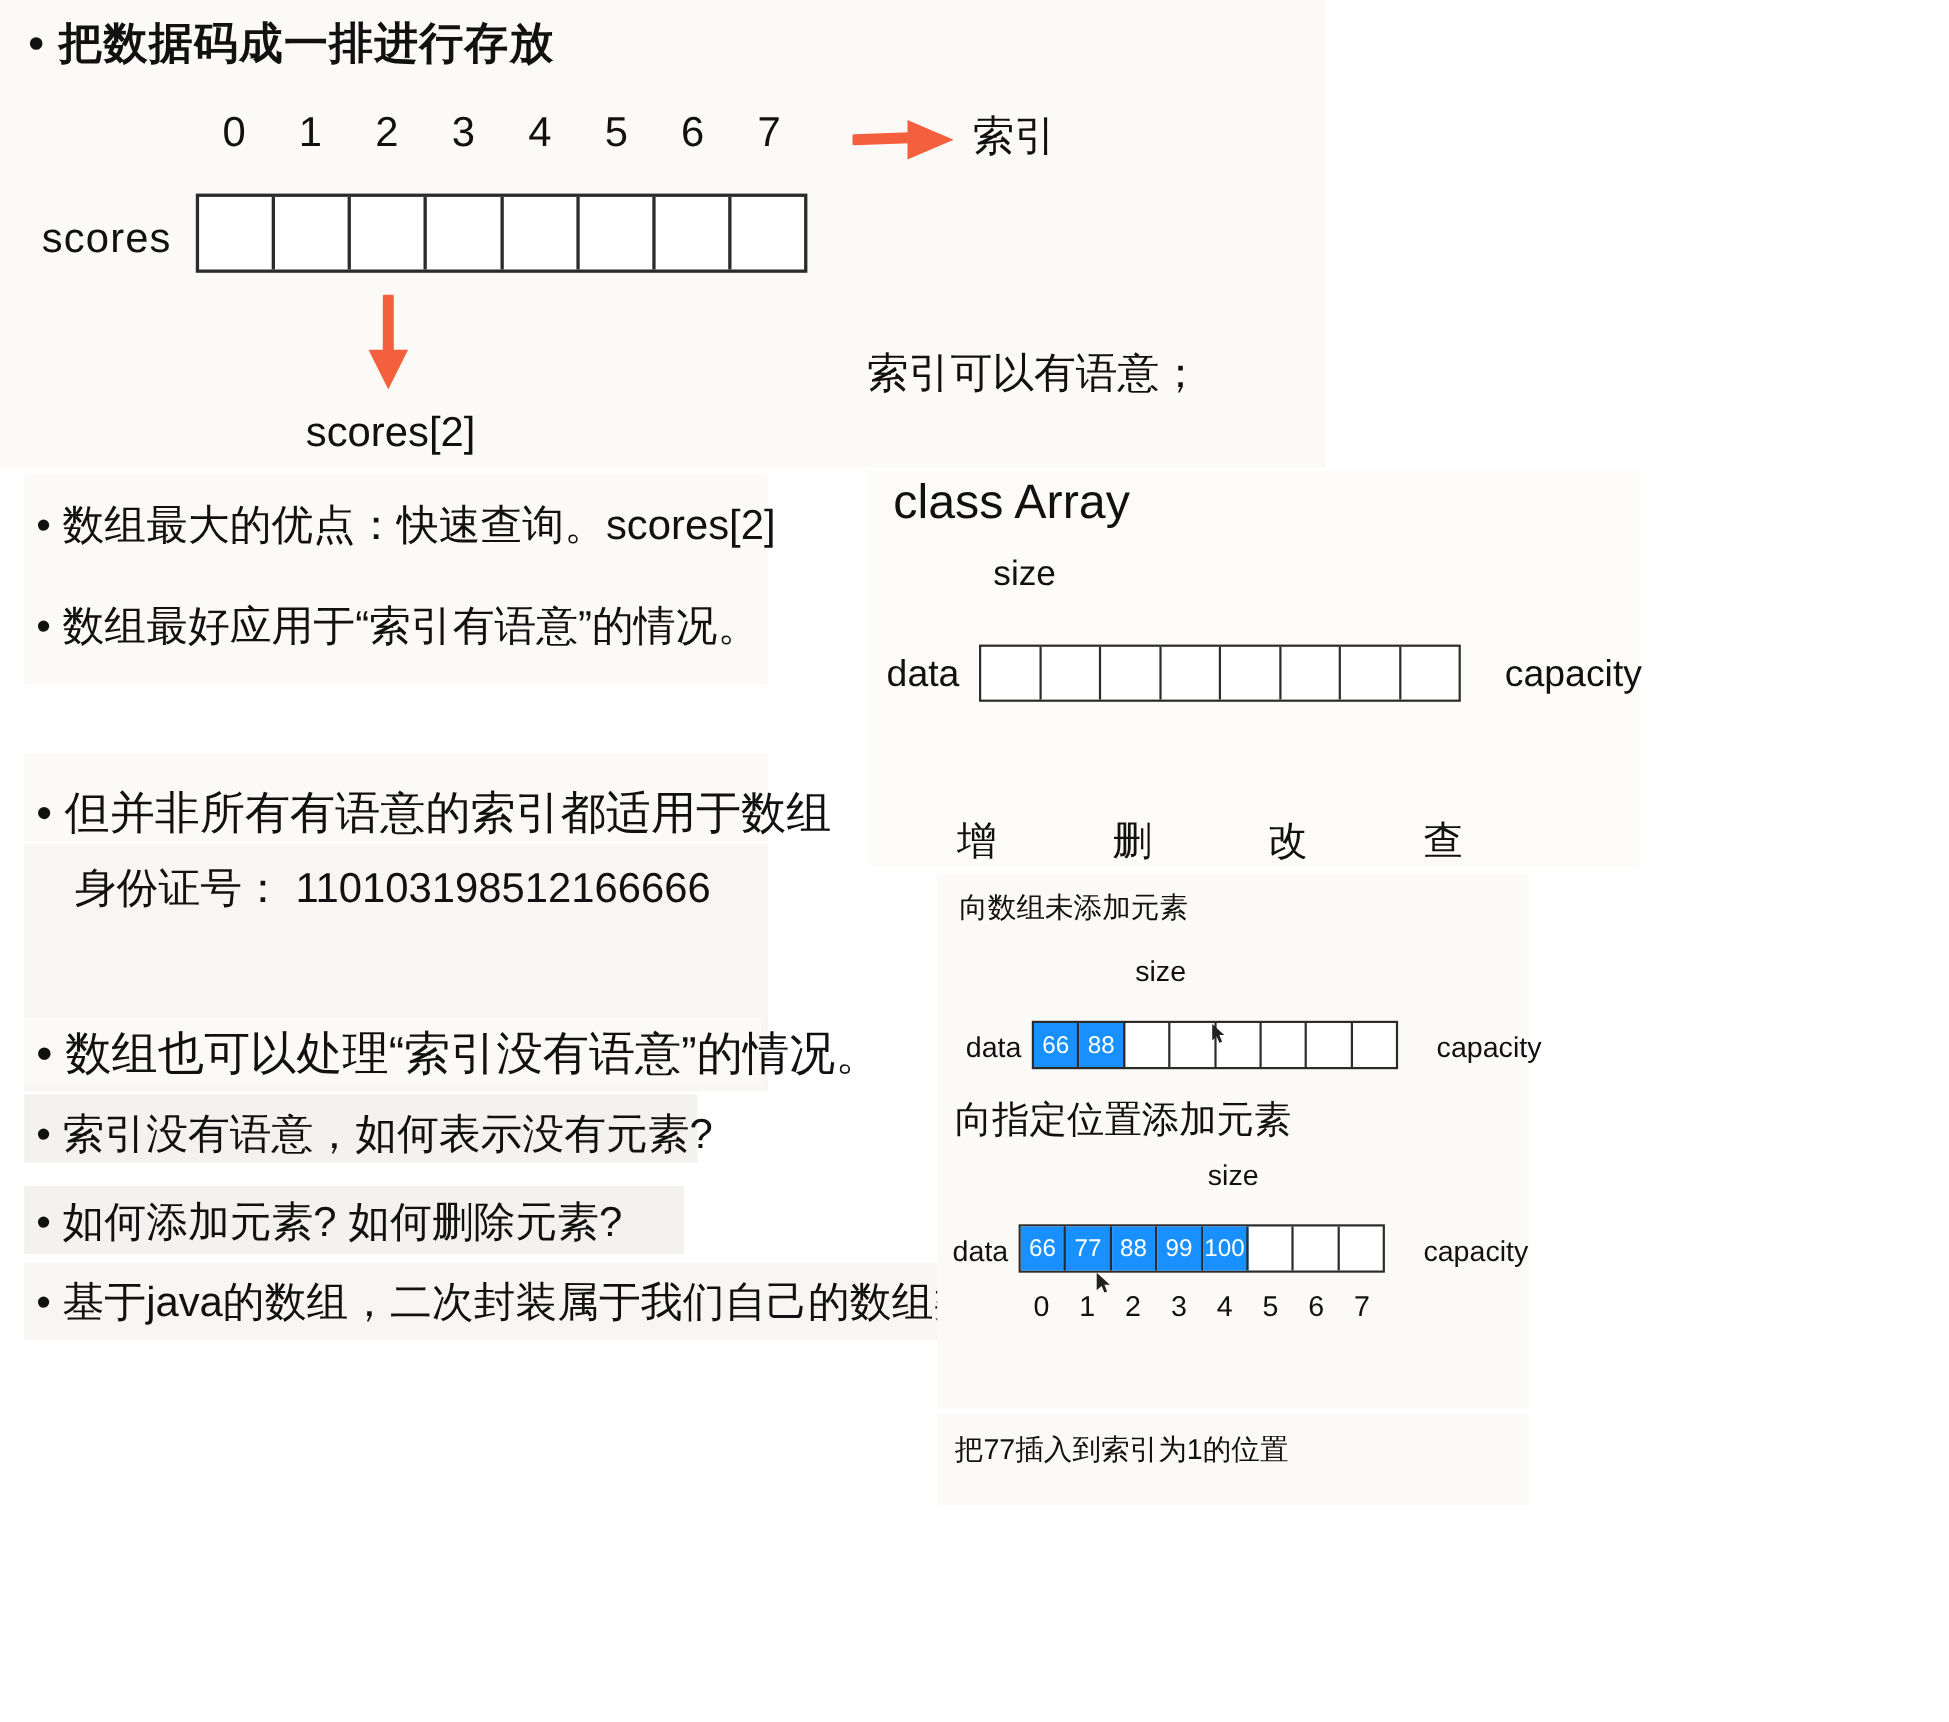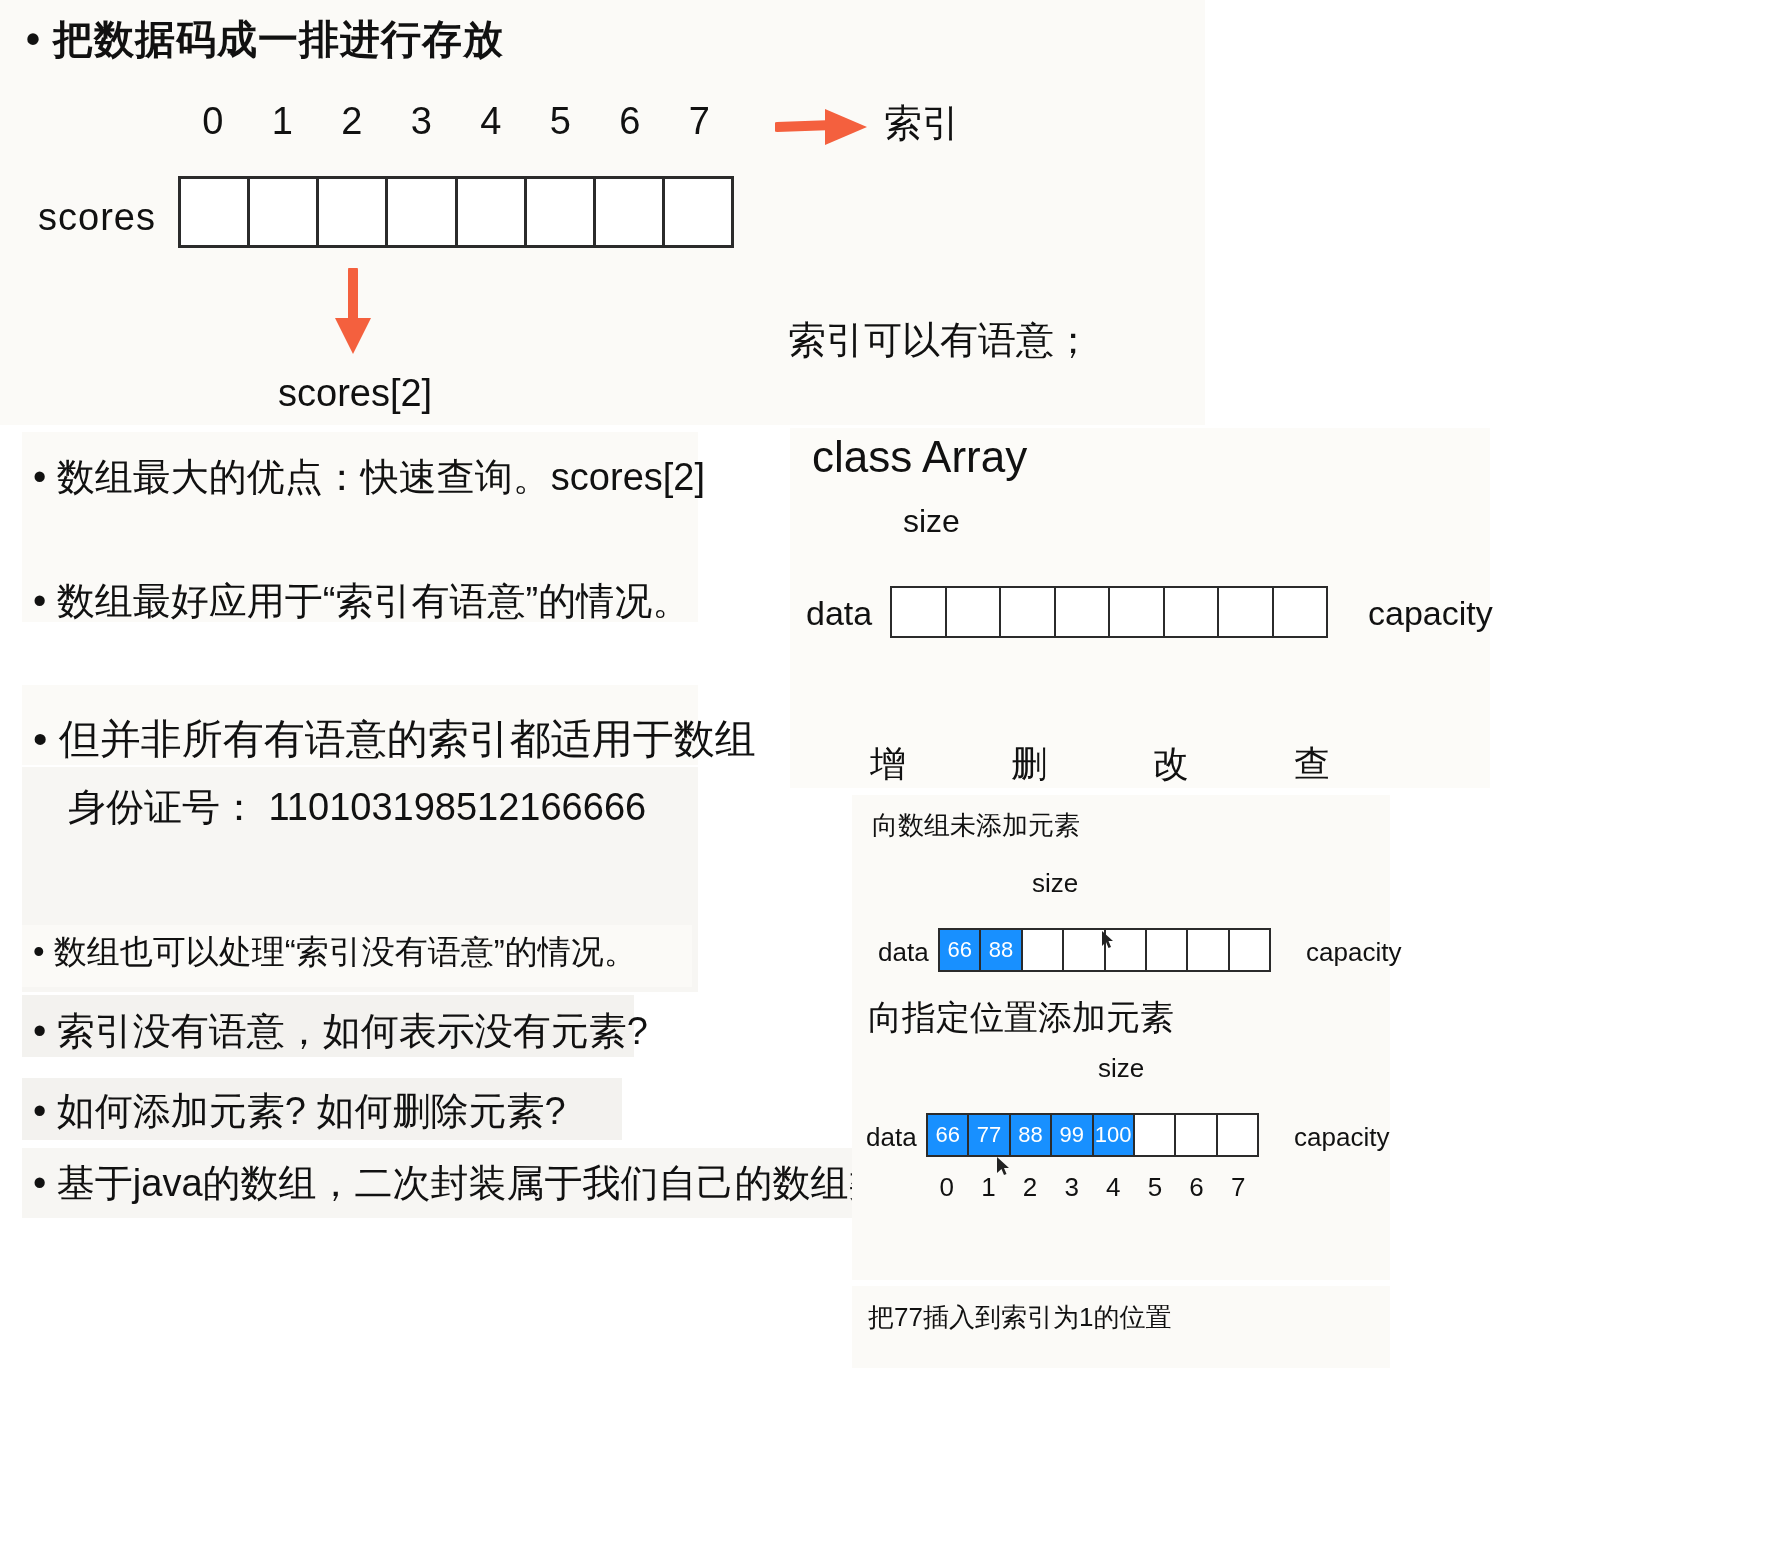--- a/index.html
+++ b/index.html
@@ -30,30 +30,30 @@
   #index-word{left:884px;top:98px;font-size:38px;}
 
   #down-arrow{left:330px;top:268px;}
   #scores2-label{left:278px;top:372px;font-size:38px;}
 
   #semantics-note{left:788px;top:314px;font-size:38px;line-height:1.38;}
 
   
   #left-panel-a{left:22px;top:432px;width:676px;height:190px;}
   #lt1{left:33px;top:452px;font-size:38px;}
-  #lt2{left:33px;top:544px;font-size:38px;margin-top:32px;}
+  #lt2{left:33px;top:544px;font-size:38px;}
 
   #left-panel-b{left:22px;top:685px;width:676px;height:80px;}
   #lt3{left:33px;top:712px;font-size:41px;}
 
   #left-panel-c{left:22px;top:767px;width:676px;height:225px;background:#f7f6f3;}
   #lt4{left:68px;top:782px;font-size:38px;}
 
   #left-panel-d{left:22px;top:925px;width:670px;height:62px;}
-  #lt5{left:33px;top:930px;font-size:33px;}
+  #lt5{left:33px;top:930px;font-size:42px;}
 
   #left-panel-e{left:22px;top:995px;width:612px;height:62px;background:#f3f2ef;}
   #lt6{left:33px;top:1006px;font-size:38px;}
 
   #left-panel-f{left:22px;top:1078px;width:600px;height:62px;background:#f3f2ef;}
   #lt7{left:33px;top:1086px;font-size:38px;}
 
   #left-panel-g{left:22px;top:1148px;width:838px;height:70px;background:#f7f6f3;}
   #lt8{left:33px;top:1158px;font-size:38px;}
 

